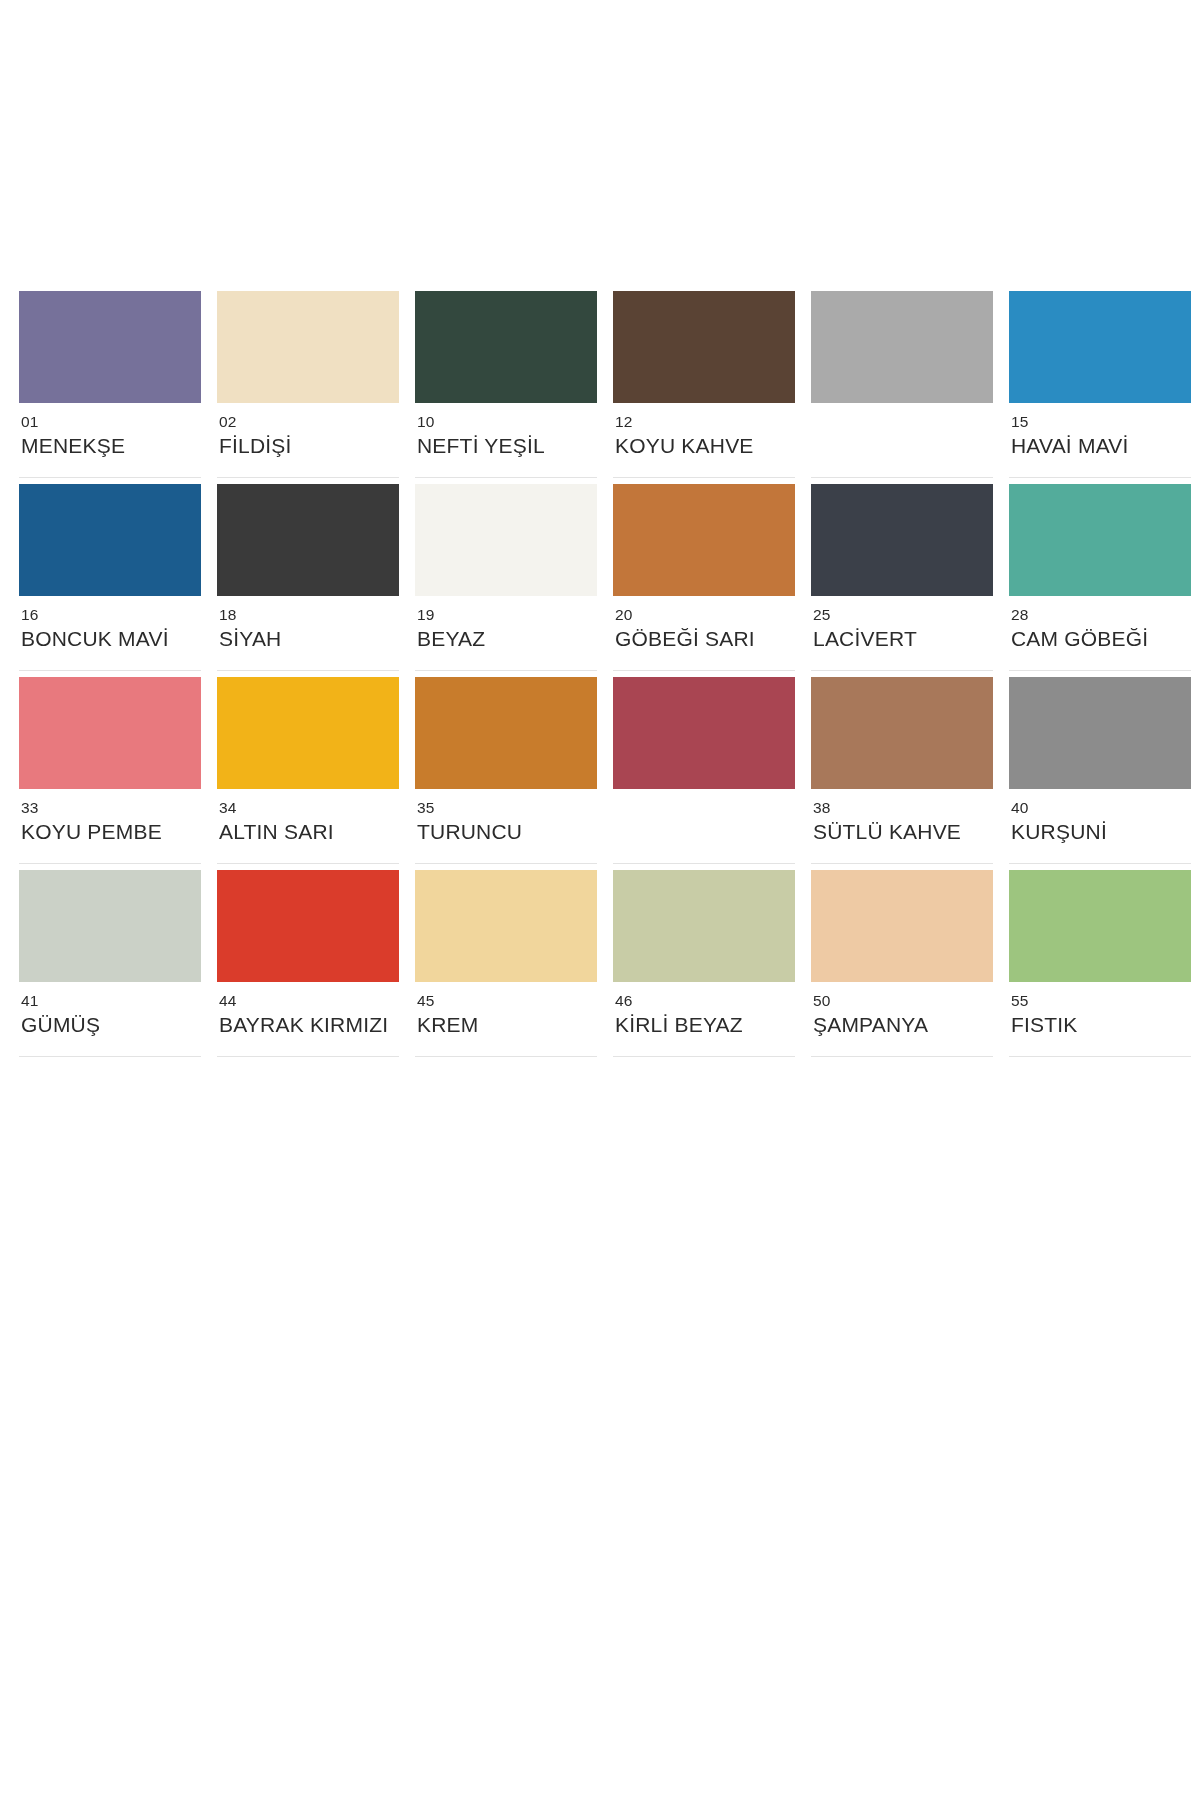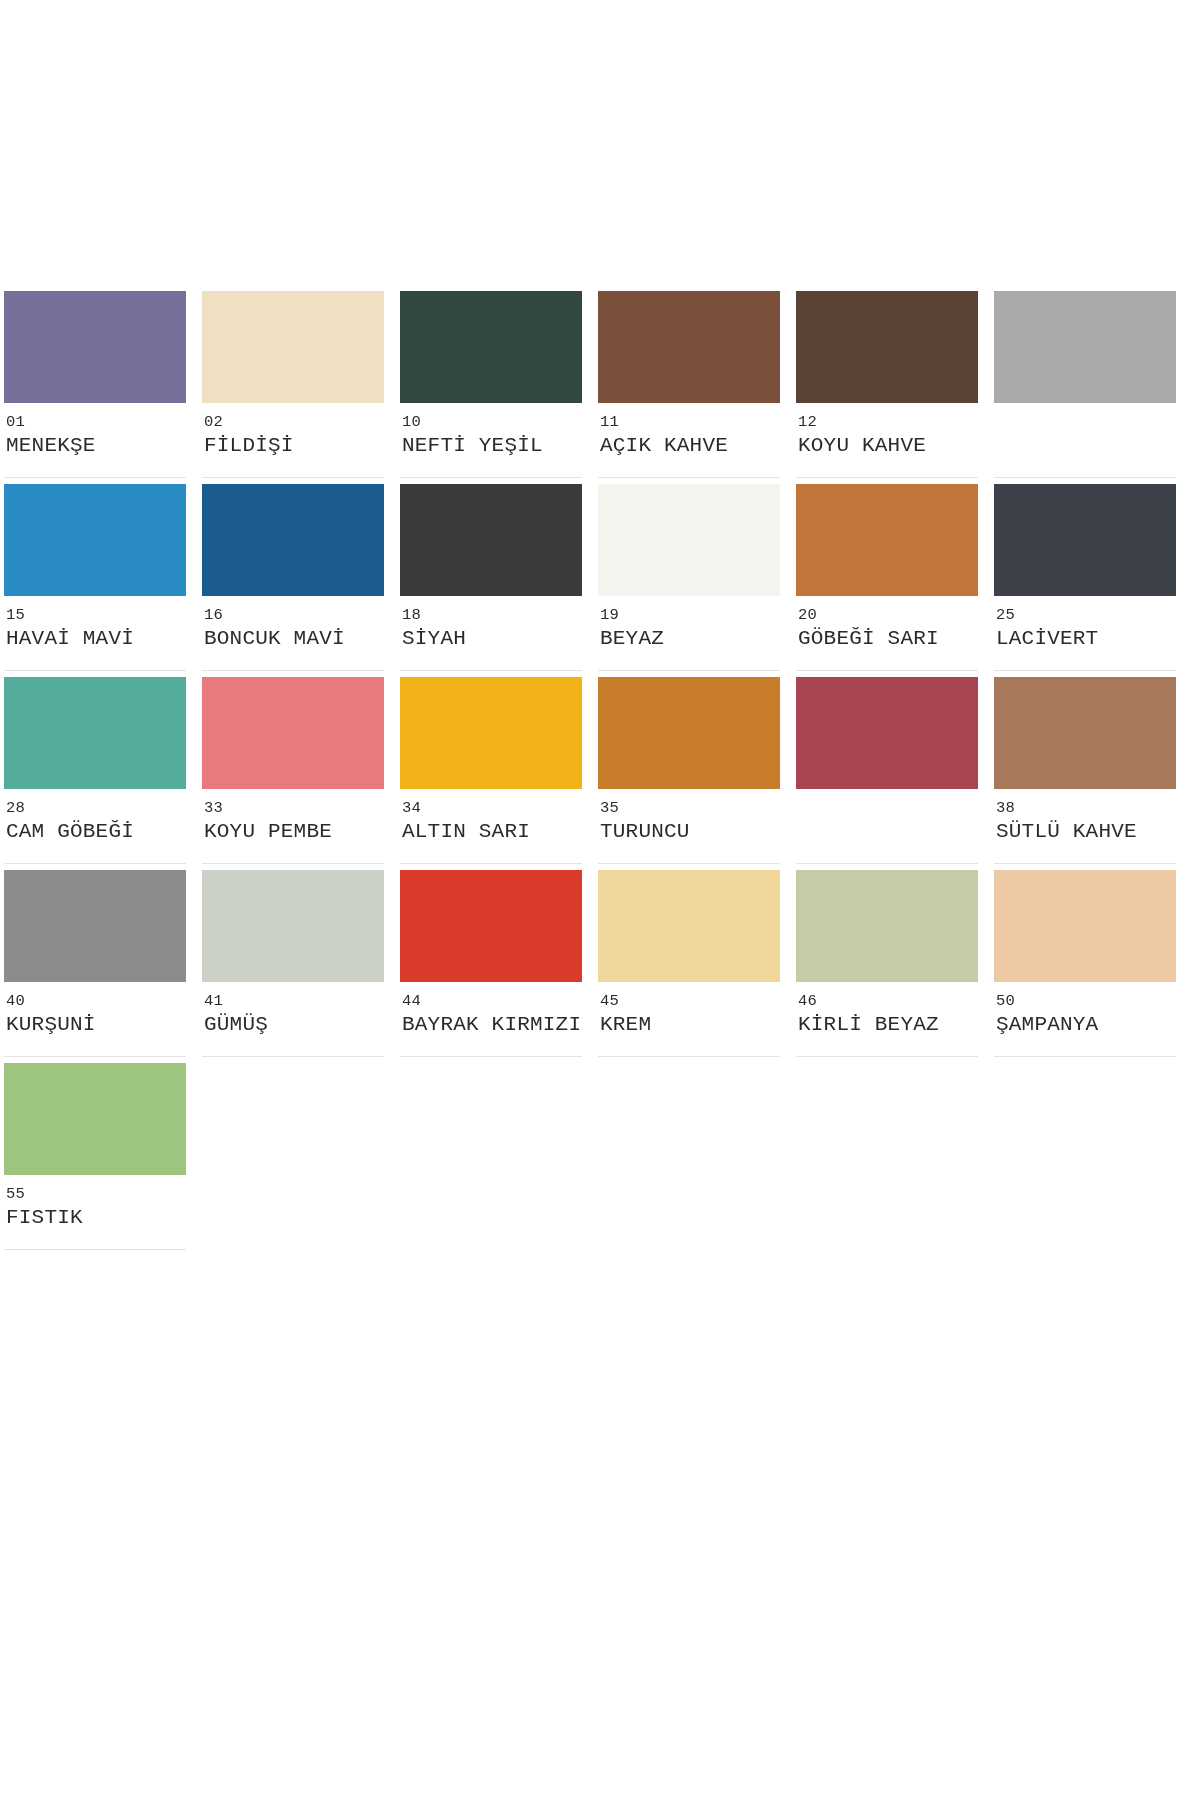--- a/index.html
+++ b/index.html
@@ -13,22 +13,21 @@
     background: #ffffff;
     font-family: "Liberation Sans", "DejaVu Sans", sans-serif;
     overflow: hidden;
   }
 
   .page {
     position: relative;
     width: 1200px;
     height: 1800px;
     box-sizing: border-box;
-    padding: 285px 0 0 0;
-    font-family: Liberation Mono, monospace;
+    padding: 285px 0 0 15px;
   }
 
   .swatch-grid {
     display: grid;
     grid-template-columns: repeat(6, 182px);
     grid-auto-rows: 193px;
     column-gap: 16px;
     row-gap: 0px;
     margin: 0 4px;
   }
@@ -97,27 +96,20 @@
         </div>
       </div>
       <div class="swatch-card">
         <div class="swatch-chip" style="background-color: rgb(51, 72, 62);"></div>
         <div class="swatch-meta">
           <div class="swatch-code">10</div>
           <div class="swatch-name">NEFTİ YEŞİL</div>
         </div>
       </div>
       <div class="swatch-card">
-        <div class="swatch-chip" style="background-color: rgb(124, 79, 58);"></div>
-        <div class="swatch-meta">
-          <div class="swatch-code">11</div>
-          <div class="swatch-name">AÇIK KAHVE</div>
-        </div>
-      </div>
-      <div class="swatch-card">
         <div class="swatch-chip" style="background-color: rgb(90, 67, 52);"></div>
         <div class="swatch-meta">
           <div class="swatch-code">12</div>
           <div class="swatch-name">KOYU KAHVE</div>
         </div>
       </div>
       <div class="swatch-card">
         <div class="swatch-chip" style="background-color: rgb(170, 170, 170);"></div>
       </div>
       <div class="swatch-card">

